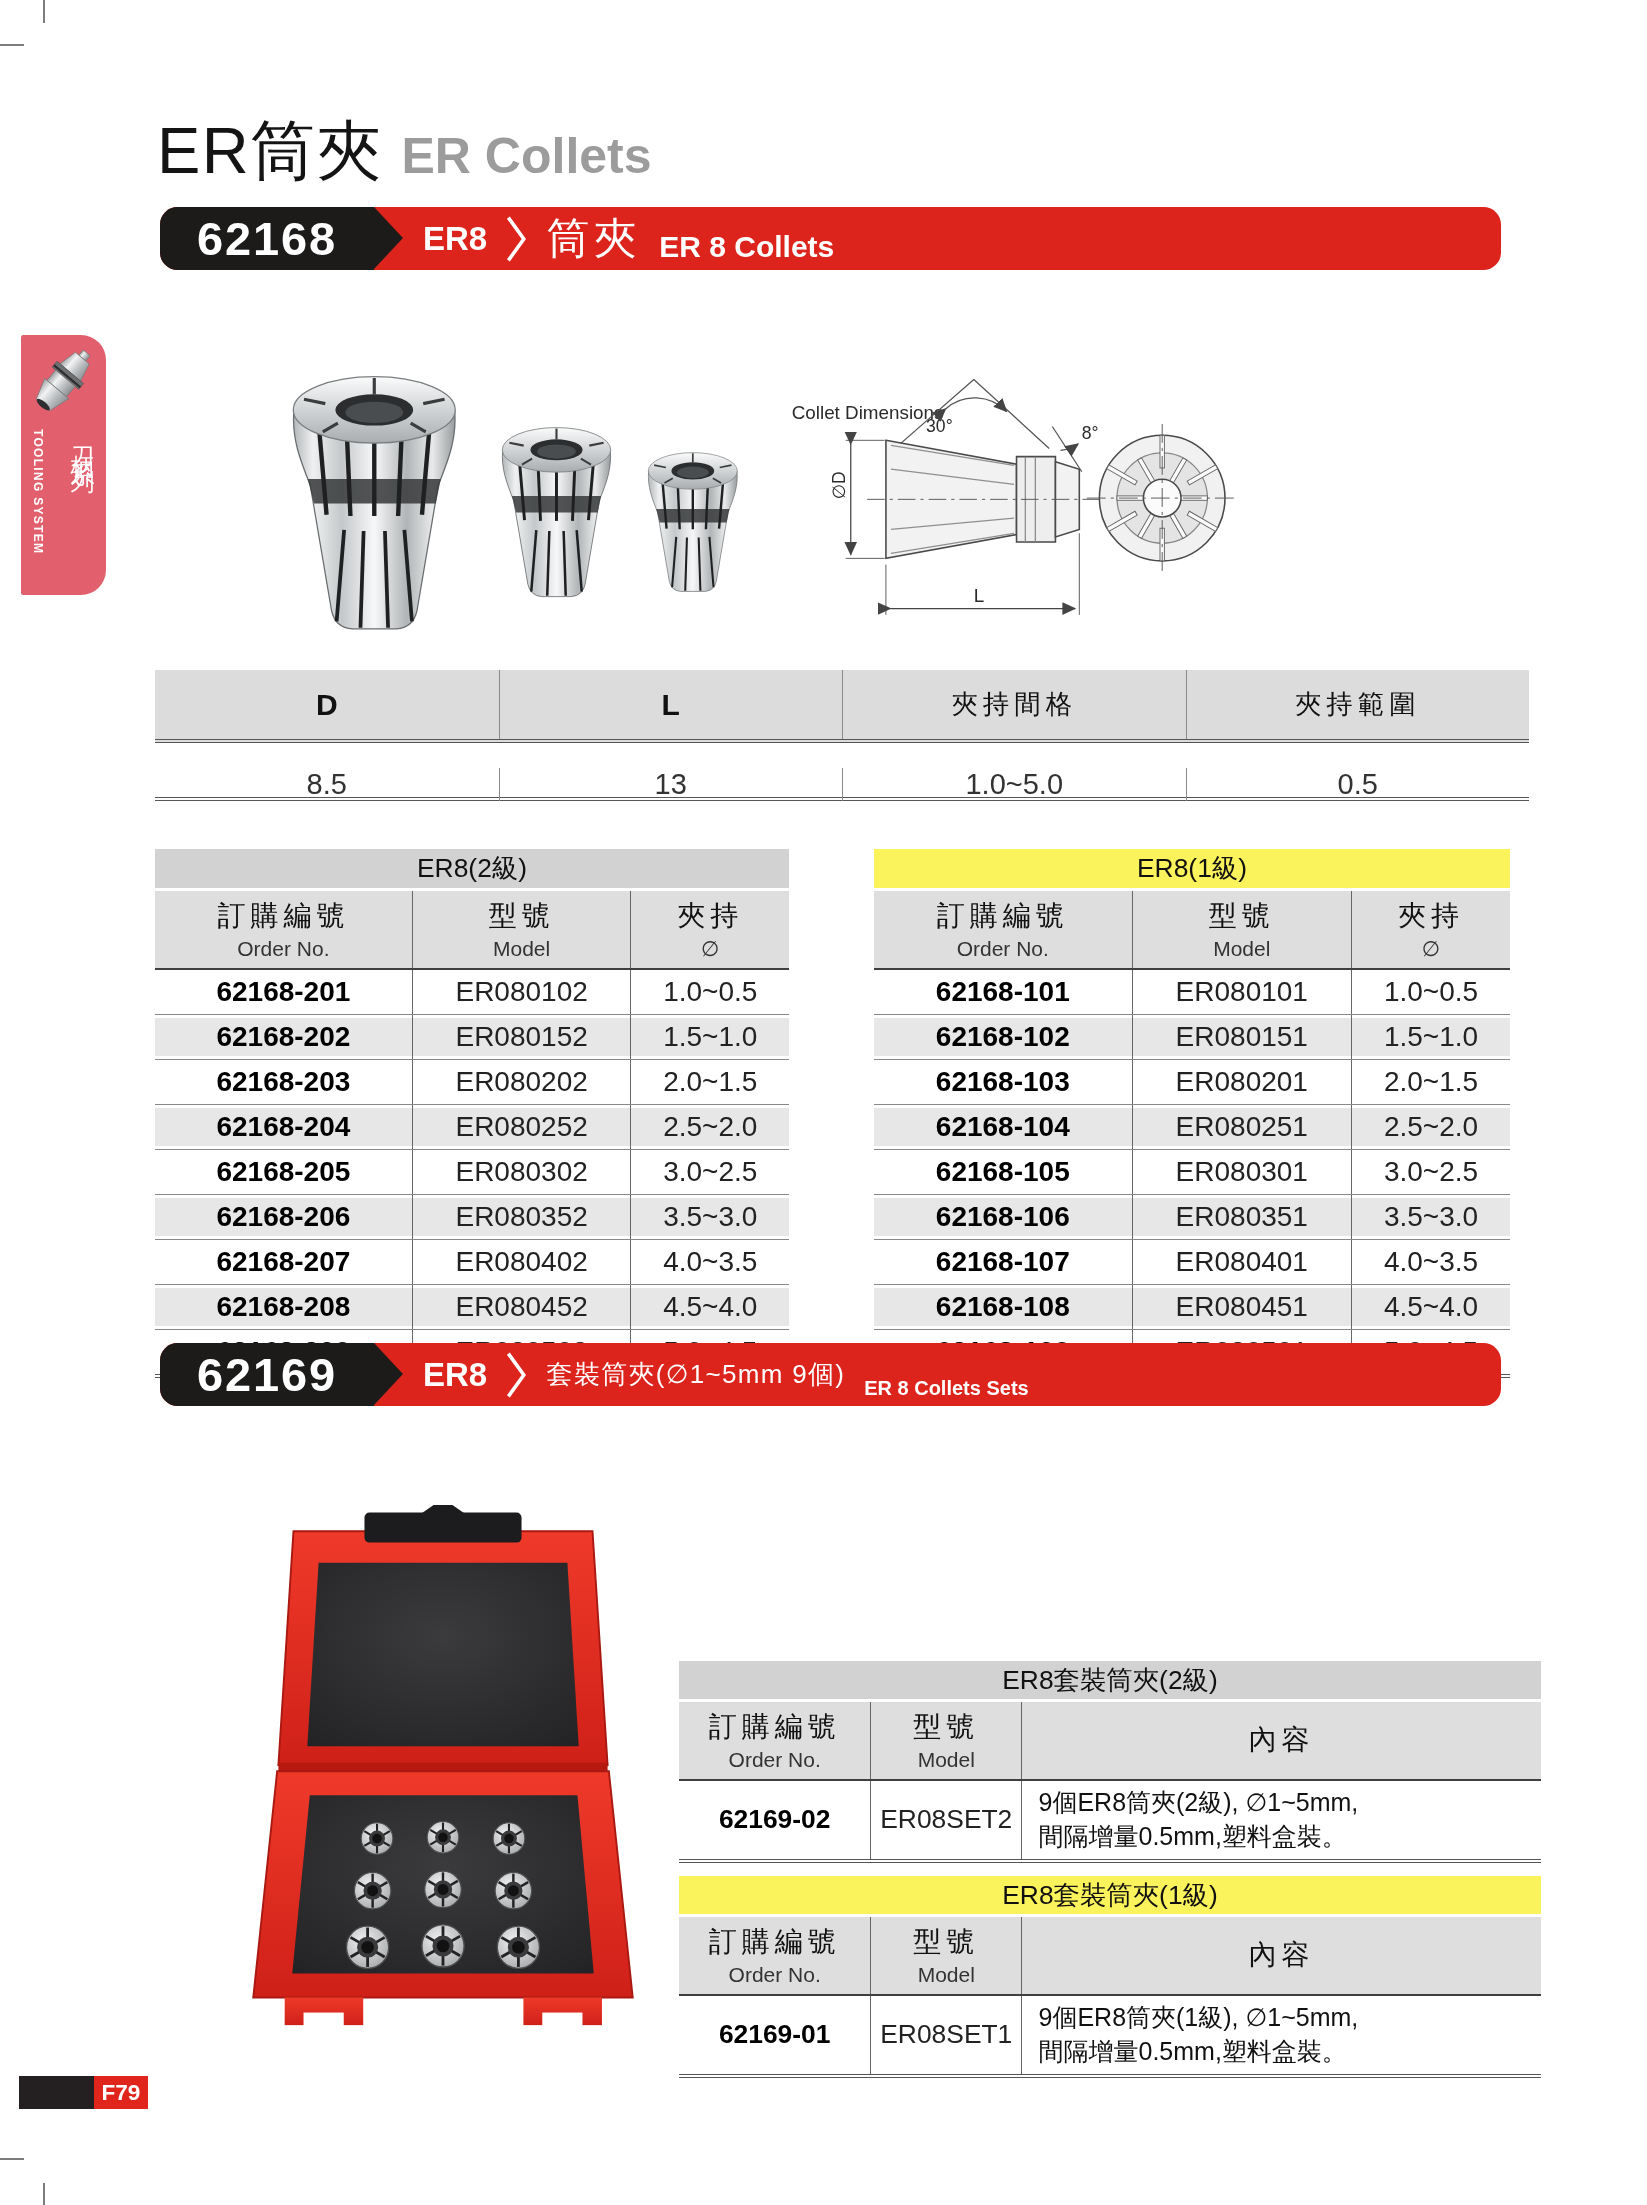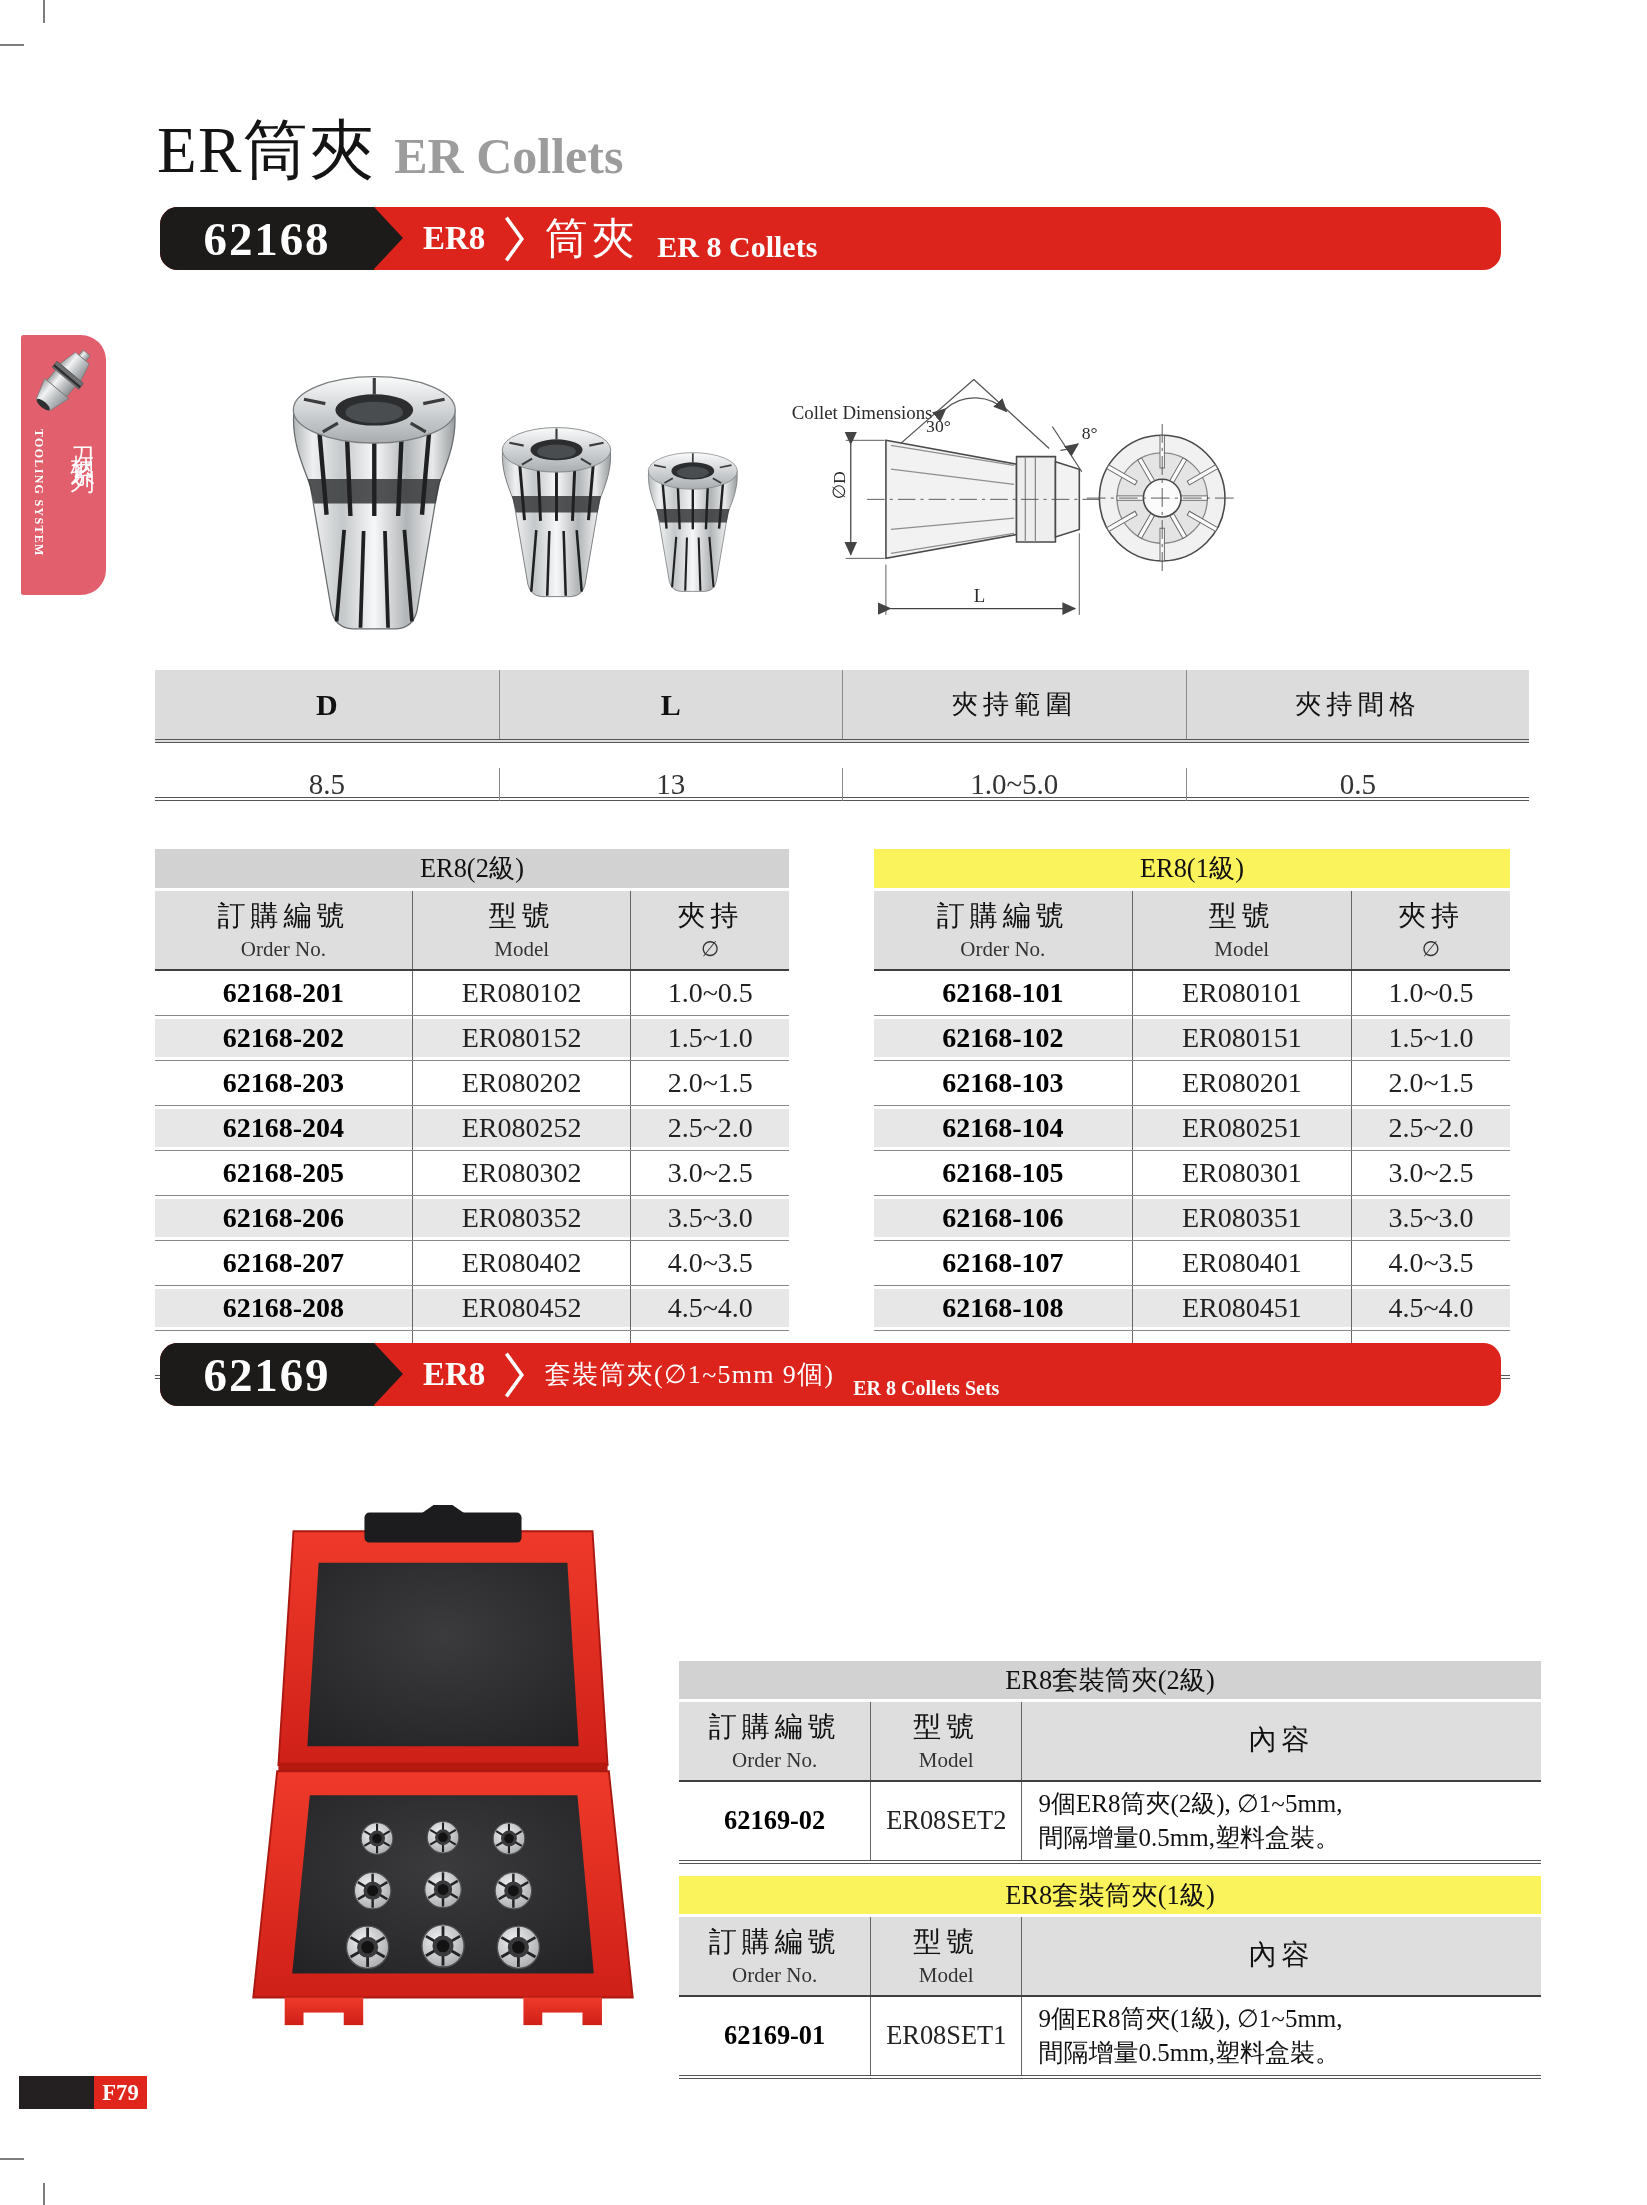--- a/index.html
+++ b/index.html
@@ -1,17 +1,17 @@
 <!DOCTYPE html>
 <html style="font-size:10px"><head>
 <meta charset="utf-8">
 <style>
   html,body{margin:0;padding:0;background:#fff;}
   #page{position:relative;width:1568px;height:2205px;background:#fff;overflow:hidden;
-        font-family:Liberation Serif, serif;color:#111;}
+        font-family:Liberation Sans, sans-serif;color:#111;}
   .mark{position:absolute;background:#7d7d7d;}
 
   
   .page-title{position:absolute;left:157px;top:118px;display:flex;align-items:flex-end;gap:19px;}
   .pt-zh{font-size:65px;line-height:1;color:#141414;letter-spacing:1.3px;}
   .pt-en{font-size:50px;line-height:1;font-weight:bold;color:#9c9c9c;padding-bottom:1.9px;}
 
   
   .banner{position:absolute;left:160px;width:1341px;height:63px;}
   .banner-red{position:absolute;inset:0;background:#dd241c;border-radius:17.6px;}
@@ -229,22 +229,22 @@
     </g>
     <circle cx="600" cy="204" r="30" fill="#fbfbfb" stroke="#4a4a4a" stroke-width="2.5"></circle>
     <path d="M480,204 L720,204" stroke="#555" stroke-width="1.5" stroke-dasharray="30 8 5 8"></path>
     <path d="M600,86 L600,322" stroke="#555" stroke-width="1.5" stroke-dasharray="30 8 5 8"></path>
   </svg>
 
   <div class="dtable">
     <div class="dt-head">
       <div class="hc lat">D</div>
       <div class="hc lat">L</div>
+      <div class="hc">夾持間格</div>
       <div class="hc">夾持範圍</div>
-      <div class="hc">夾持間格</div>
     </div>
     <div class="dt-vals">
       <div class="vc">8.5</div>
       <div class="vc">13</div>
       <div class="vc">1.0~5.0</div>
       <div class="vc">0.5</div>
     </div>
   </div>
 
   <div class="ptable" style="left:155px;top:849px;">

